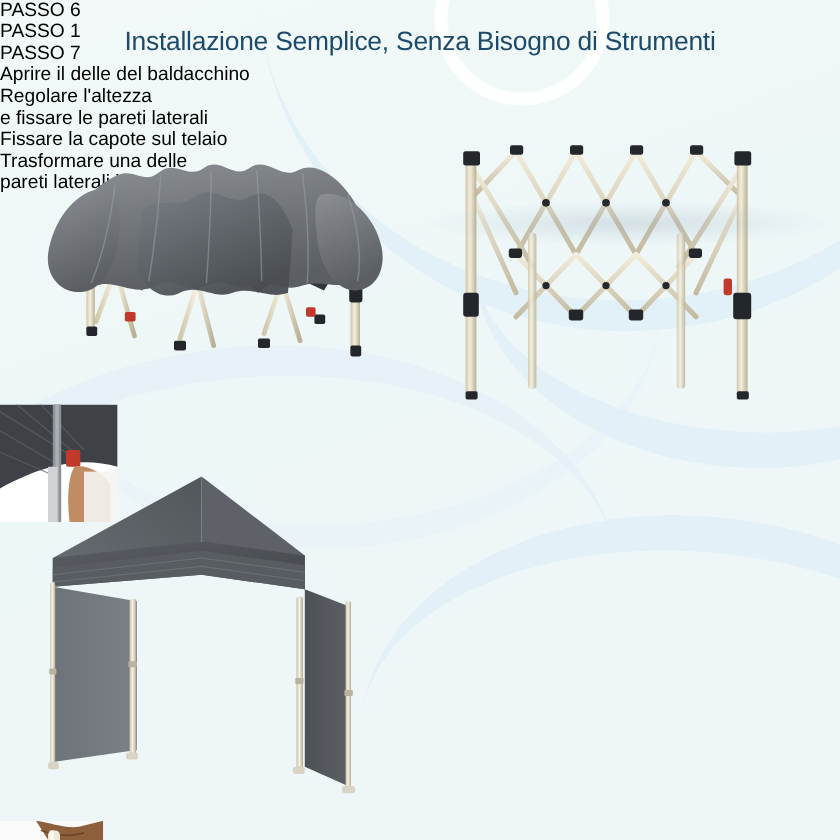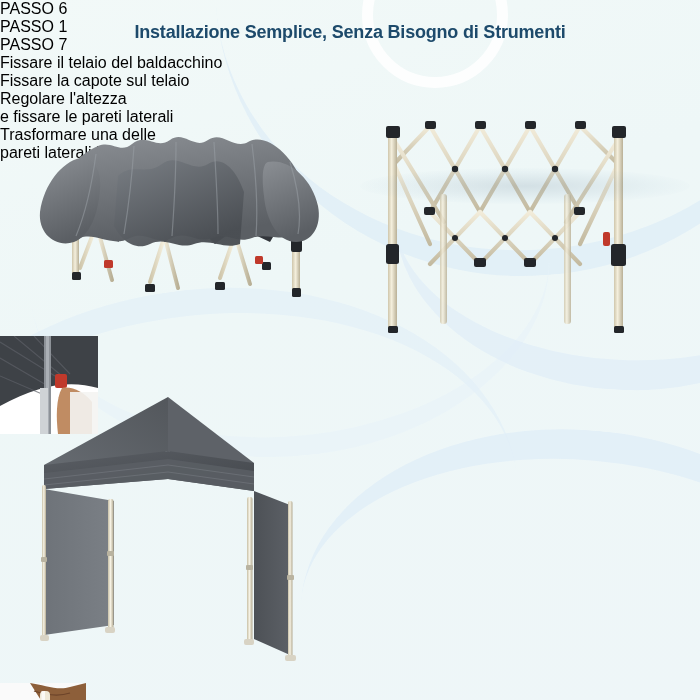--- a/index.html
+++ b/index.html
@@ -79,22 +79,22 @@
     opacity: .6;
     transform: rotate(-6deg);
   }
 
   
   .title {
     position: absolute;
     top: 22px;
     left: 0; right: 0;
     text-align: center;
-    font-size: 18px;
-    font-weight: bold;
+    font-size: 22px;
+    font-weight: normal;
     color: #1d4a6b;
     letter-spacing: -0.2px;
     white-space: nowrap;
   }
 
   
   .panel { position: absolute; }
 
   .p1 { left: 352px; top: 70px;  width: 348px; height: 250px; }
   .p2 { left: 0px;   top: 92px;  width: 352px; height: 240px; }
@@ -494,30 +494,30 @@
         <rect x="237" y="210" width="7" height="5" rx="1"></rect>
       </g>
     </svg>
   </div>
 
   <div class="badge b2">PASSO 6</div>
   <div class="badge b3">PASSO 1</div>
   <div class="badge b4">PASSO 7</div>
 
   <div class="caption c1">
-    <div>Fissare il telaio del baldacchino</div>
-  </div>
-
-  <div class="caption c2">
-    <div>Fissare la capote sul telaio</div>
+    <div>Aprire il delle del baldacchino</div>
   </div>
 
   <div class="caption c3">
     <div>Regolare l'altezza</div>
     <div>e fissare le pareti laterali</div>
   </div>
 
+  <div class="caption c2">
+    <div>Fissare la capote sul telaio</div>
+  </div>
+
   <div class="caption c4">
     <div>Trasformare una delle</div>
     <div>pareti laterali in una tenda da sole</div>
   </div>
 
 </div>
 
 </body></html>

